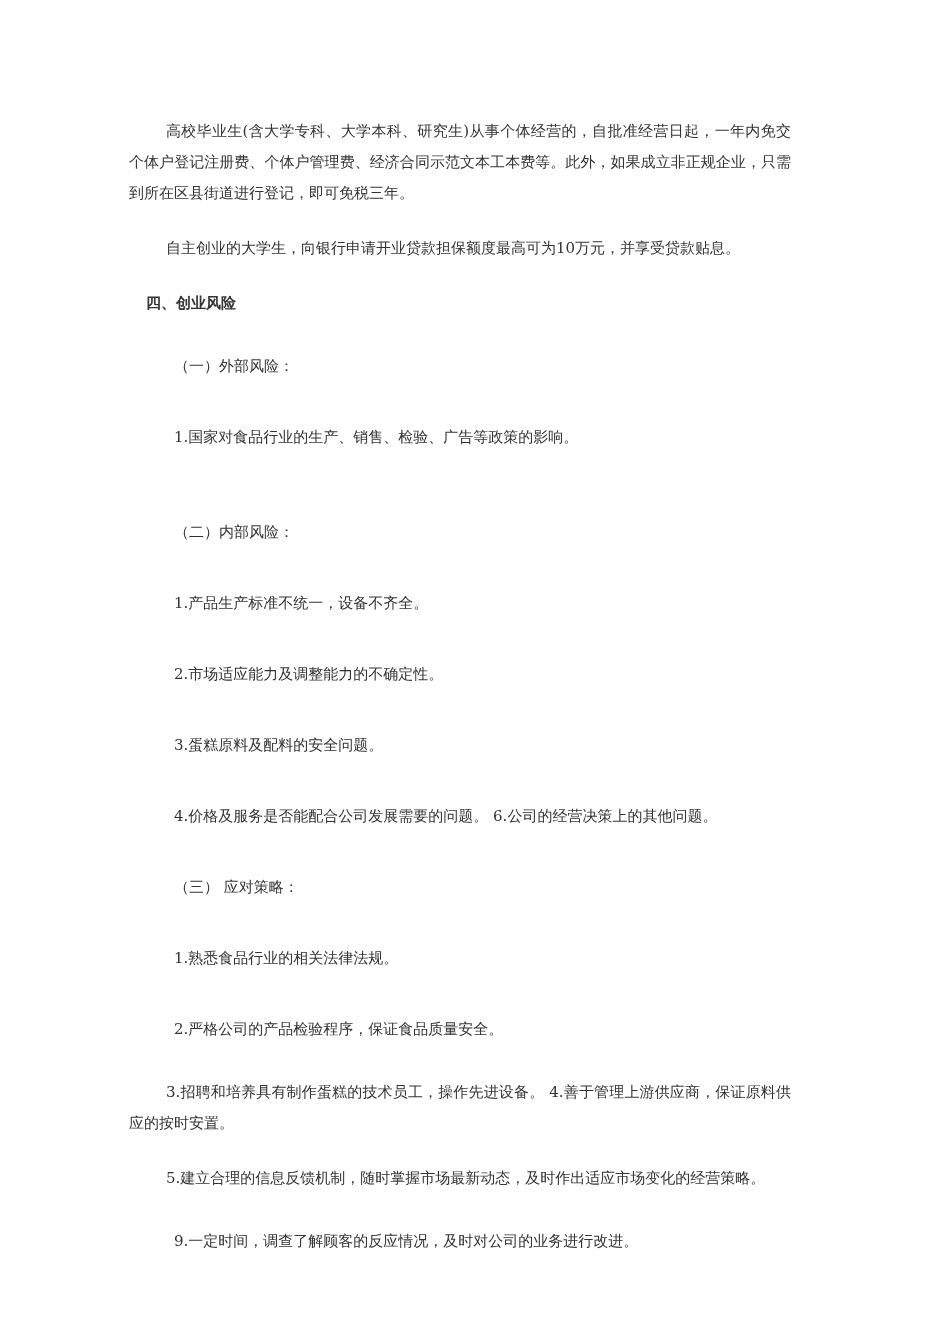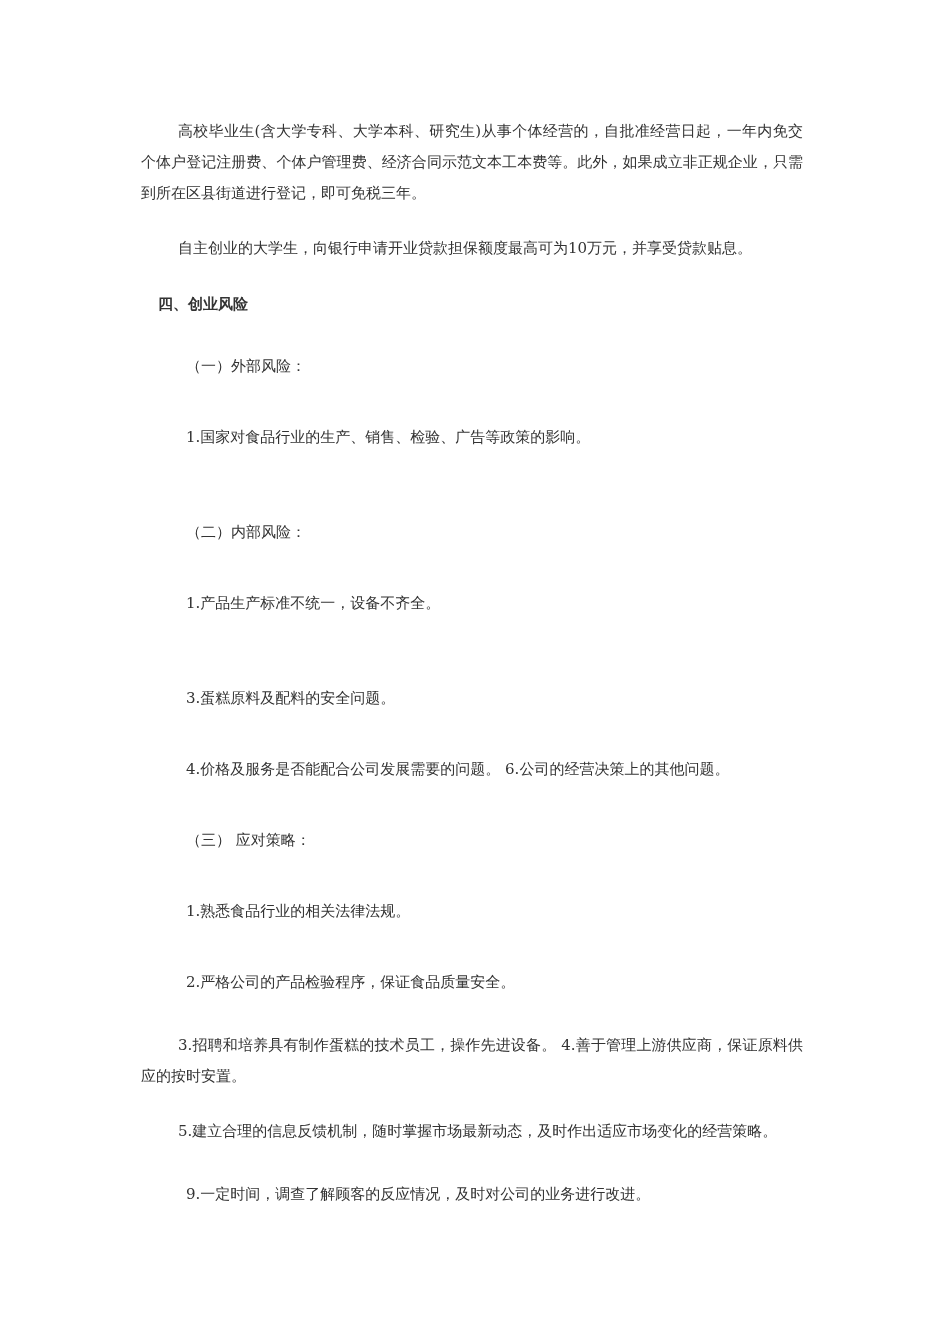--- a/index.html
+++ b/index.html
@@ -1,24 +1,24 @@
 <!DOCTYPE html>
 <html><head>
   <meta charset="utf-8">
   <style>
     html, body { margin: 0; padding: 0; background: #ffffff; }
     body { width: 950px; height: 1344px; position: relative; overflow: hidden; }
     .page {
-      position: absolute; left: 141px; top: 116px; width: 662px;
+      position: absolute; left: 129px; top: 116px; width: 662px;
       font-family: "DejaVu Serif", "Liberation Serif", serif;
       font-size: 15px; color: #333333; line-height: 31px;
     }
     .p { margin: 0; text-align: justify; text-indent: 37px; }
     .heading {
-      margin: 0; font-family: Liberation Sans, sans-serif;
+      margin: 0; font-family: Liberation Serif, serif;
       font-weight: bold; font-size: 15px; color: #333333; padding-left: 17px;
     }
     .sub { margin: 8px; padding-left: 37px; }
     .gap { height: 24px; }
   </style>
 </head>
 <body>
 
 <div class="page">
   <p class="p">高校毕业生(含大学专科、大学本科、研究生)从事个体经营的，自批准经营日起，一年内免交个体户登记注册费、个体户管理费、经济合同示范文本工本费等。此外，如果成立非正规企业，只需到所在区县街道进行登记，即可免税三年。</p>
@@ -29,20 +29,21 @@
   <div class="gap"></div>
   <p class="sub">（一）外部风险：</p>
   <div class="gap"></div>
   <p class="sub">1.国家对食品行业的生产、销售、检验、广告等政策的影响。</p>
   <div class="gap"></div>
   <div class="gap"></div>
   <p class="sub">（二）内部风险：</p>
   <div class="gap"></div>
   <p class="sub">1.产品生产标准不统一，设备不齐全。</p>
   <div class="gap"></div>
+  <p class="sub">2.市场适应能力及调整能力的不确定性。</p>
   <div class="gap"></div>
   <p class="sub">3.蛋糕原料及配料的安全问题。</p>
   <div class="gap"></div>
   <p class="sub">4.价格及服务是否能配合公司发展需要的问题。   6.公司的经营决策上的其他问题。</p>
   <div class="gap"></div>
   <p class="sub">（三） 应对策略：</p>
   <div class="gap"></div>
   <p class="sub">1.熟悉食品行业的相关法律法规。</p>
   <div class="gap"></div>
   <p class="sub">2.严格公司的产品检验程序，保证食品质量安全。</p>

